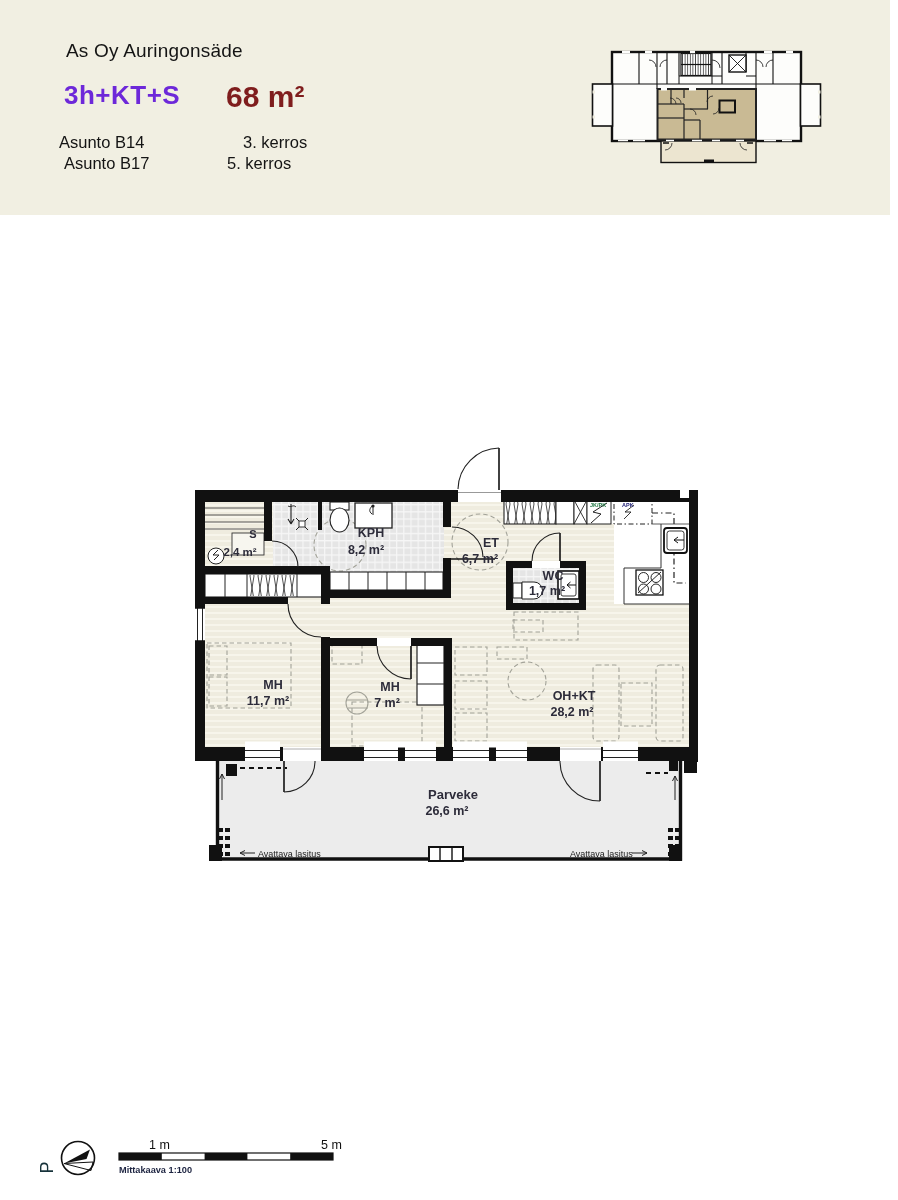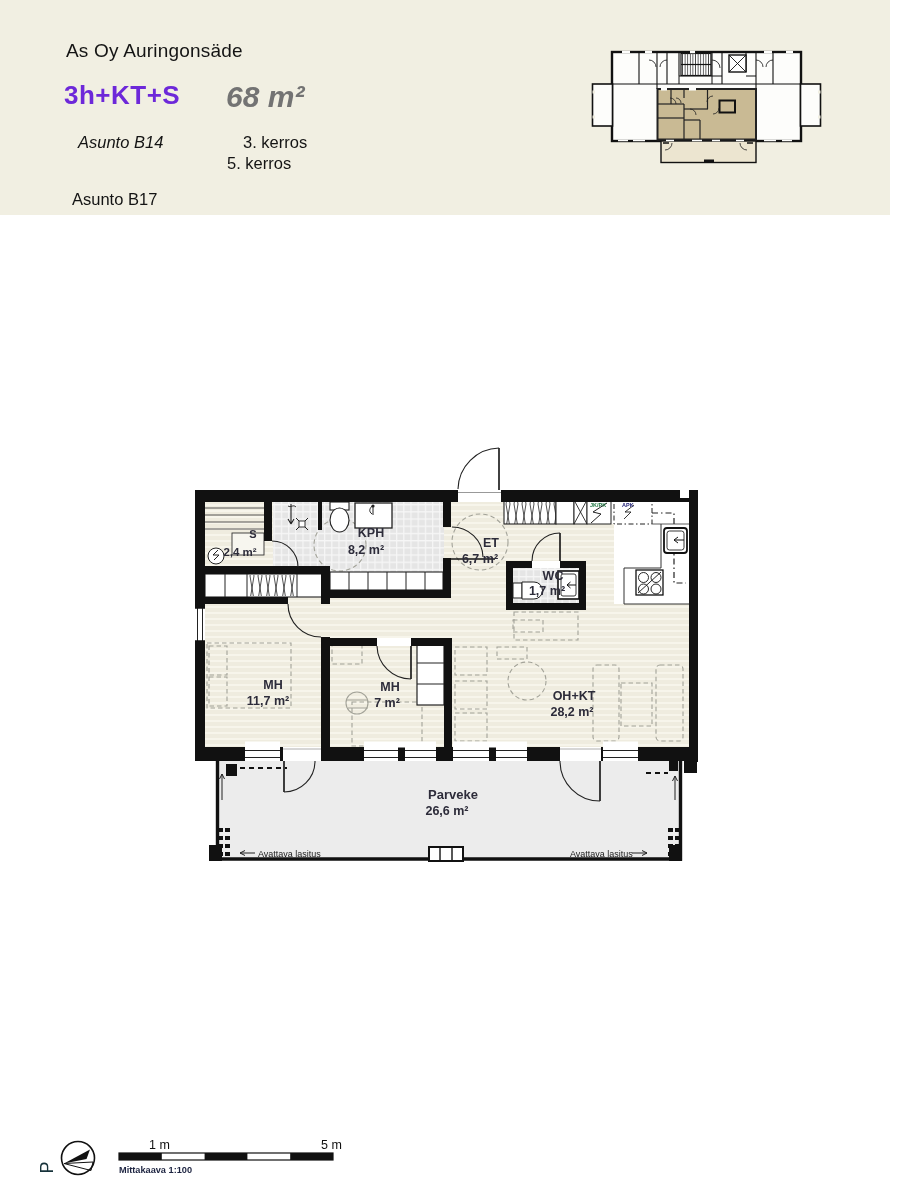--- a/index.html
+++ b/index.html
@@ -1,34 +1,34 @@
 <!DOCTYPE html>
 <html><head>
 <meta charset="utf-8">
 <style>
 html,body{margin:0;padding:0;background:#fff;}
 body{width:898px;height:1200px;font-family:"Liberation Sans",sans-serif;}
 #page{position:relative;width:898px;height:1200px;overflow:hidden;background:#fff;}
 #hdr{position:absolute;left:0;top:0;width:890px;height:215px;background:#f1efe2;}
 .t1{position:absolute;left:66px;top:40px;font-size:19px;color:#141414;letter-spacing:0.2px;}
 .t2{position:absolute;left:64px;top:80px;font-size:26px;font-weight:bold;color:#6d28d9;letter-spacing:0.5px;}
-.t2b{position:absolute;left:226px;top:80px;font-size:30px;font-weight:bold;color:#737373;font-style:italic;}
+.t2b{position:absolute;left:226px;top:80px;font-size:30px;font-weight:bold;color:#7f1d1d;}
 .t3{position:absolute;font-size:16.5px;color:#141414;}
 svg{position:absolute;left:0;top:0;}
 </style>
 </head>
 <body>
 <div id="page">
 <div id="hdr"></div>
 <div class="t1">As Oy Auringonsäde</div>
 <div class="t2">3h+KT+S</div>
 <div class="t2b">68 m²</div>
-<div class="t3" style="left:78px;top:133px;font-style:italic;">Asunto B14</div>
+<div class="t3" style="left:59px;top:133px;">Asunto B14</div>
 <div class="t3" style="left:243px;top:133px;">3. kerros</div>
-<div class="t3" style="left:72px;top:154px;margin-top:36px;">Asunto B17</div>
+<div class="t3" style="left:64px;top:154px;">Asunto B17</div>
 <div class="t3" style="left:227px;top:154px;">5. kerros</div>
 <svg width="898" height="1200" viewBox="0 0 898 1200">
 <defs>
 <pattern id="wd" width="6" height="6" patternUnits="userSpaceOnUse">
 <rect width="6" height="6" fill="#efecdf"></rect>
 <rect width="6" height="2" fill="#f7f5eb"></rect>
 </pattern>
 <pattern id="tl" width="7.2" height="7.2" patternUnits="userSpaceOnUse">
 <rect width="7.2" height="7.2" fill="#e5e5e5"></rect>
 <path d="M0 0.6H7.2M0.6 0V7.2" stroke="#f6f6f6" stroke-width="1.3" fill="none"></path>

